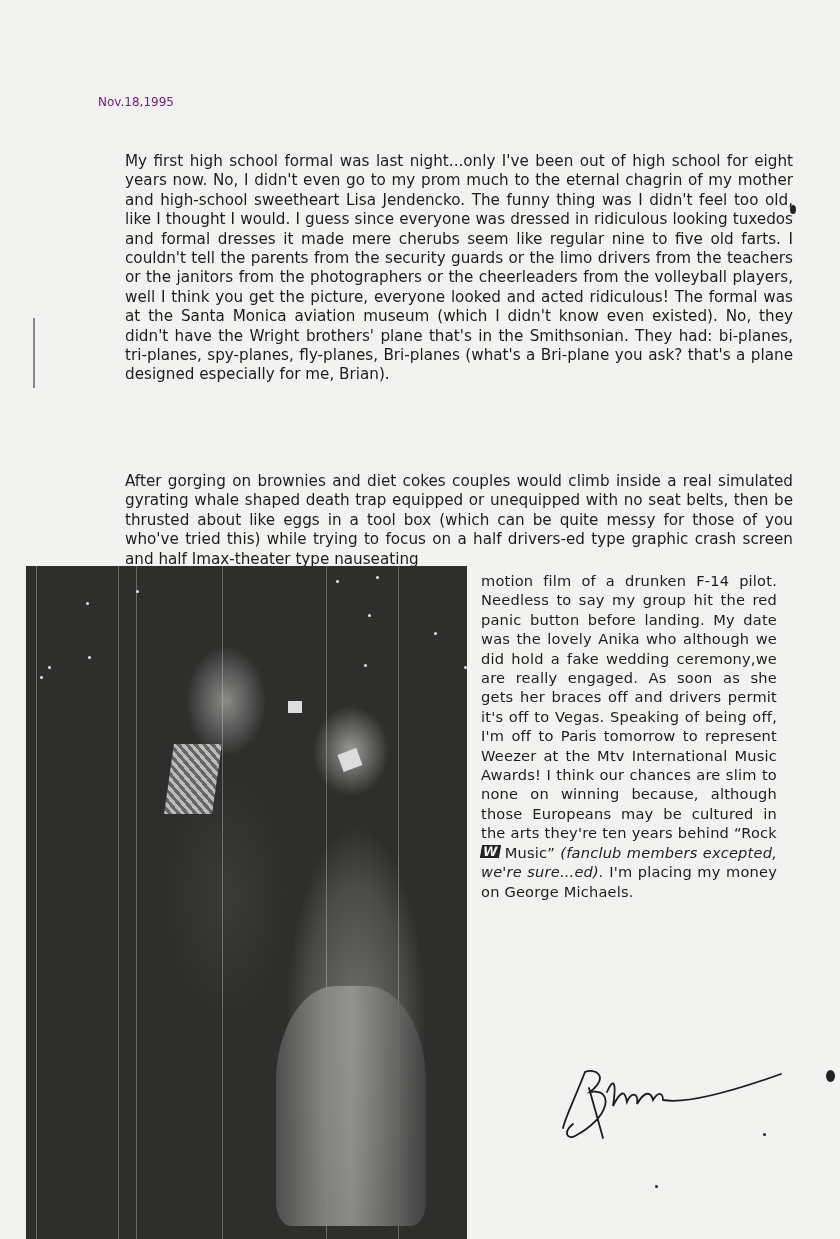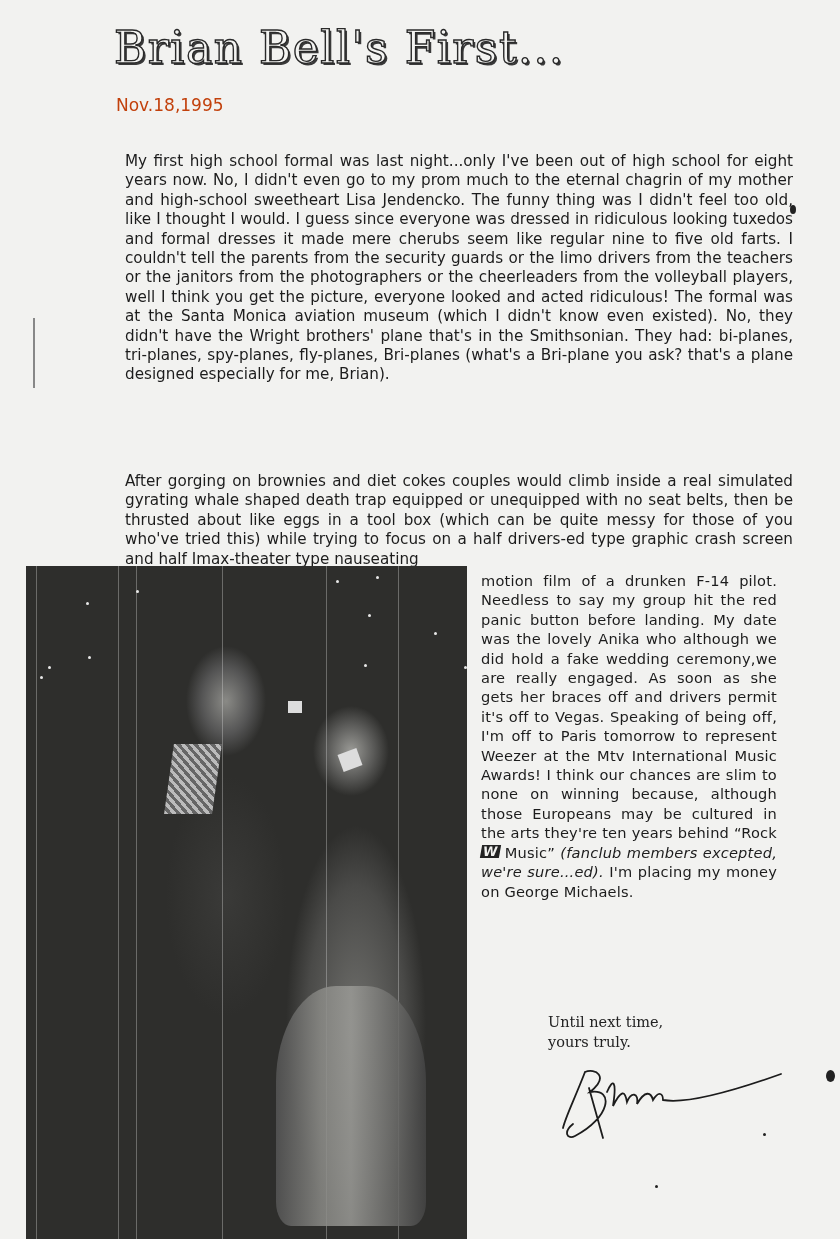--- a/index.html
+++ b/index.html
@@ -15,22 +15,22 @@
     position: absolute; left: 114px; top: 22px;
     font-family: "DejaVu Serif", serif;
     font-size: 44px; letter-spacing: 1.5px;
     color: #f4f4f2;
     -webkit-text-stroke: 1.4px #2a2a2a;
     text-shadow: 2px 2px 0 #3a3a3a;
     white-space: nowrap;
     margin: 0; font-weight: normal;
   }
   .date {
-    position: absolute; left: 116px; top: 95px;
-    font-size: 17px; color: #c2410c;
+    position: absolute; left: 98px; top: 95px;
+    font-size: 12px; color: #701a75;
   }
   .para {
     position: absolute; left: 113px; width: 668px;
     font-size: 15.2px; line-height: 19.4px;
     text-align: justify; margin: 12px;
     color: #1c1c1c;
   }
   .p1 { top: 140px; }
   .p2 { top: 460px; }
   .col {
@@ -65,21 +65,20 @@
     font-family: "DejaVu Serif", serif; font-size: 14.5px; line-height: 20px; color: #222;
   }
   .sig { position: absolute; left: 555px; top: 1058px; width: 240px; height: 90px; }
   .speck { position: absolute; background: #222; border-radius: 50%; }
   .margin-mark { position: absolute; left: 33px; top: 318px; width: 2px; height: 70px; background: #888; }
 </style>
 </head>
 <body>
 
 <div class="page">
-  <h1 class="title">Brian Bell's First...</h1>
   <div class="date">Nov.18,1995</div>
 
   <p class="para p1">My first high school formal was last night...only I've been out of high school for eight years now. No, I didn't even go to my prom much to the eternal chagrin of my mother and high-school sweetheart Lisa Jendencko. The funny thing was I didn't feel too old, like I thought I would. I guess since everyone was dressed in ridiculous looking tuxedos and formal dresses it made mere cherubs seem like regular nine to five old farts. I couldn't tell the parents from the security guards or the limo drivers from the teachers or the janitors from the photographers or the cheerleaders from the volleyball players, well I think you get the picture, everyone looked and acted ridiculous! The formal was at the Santa Monica aviation museum (which I didn't know even existed). No, they didn't have the Wright brothers' plane that's in the Smithsonian. They had: bi-planes, tri-planes, spy-planes, fly-planes, Bri-planes (what's a Bri-plane you ask? that's a plane designed especially for me, Brian).</p>
   <p class="para p2">After gorging on brownies and diet cokes couples would climb inside a real simulated gyrating whale shaped death trap equipped or unequipped with no seat belts, then be thrusted about like eggs in a tool box (which can be quite messy for those of you who've tried this) while trying to focus on a half drivers-ed type graphic crash screen and half Imax-theater type nauseating</p>
 
   <div class="photo">
     <div class="streak" style="left:10px"></div>
     <div class="streak" style="left:92px"></div>
     <div class="streak" style="left:110px"></div>
     <div class="streak" style="left:196px"></div>
@@ -97,24 +96,20 @@
     <div class="star" style="left:438px;top:100px"></div>
     <div class="star" style="left:14px;top:110px"></div>
     <div class="collar"></div>
     <div class="bow1"></div>
     <div class="bow2"></div>
     <div class="skirt"></div>
   </div>
 
   <p class="col"><span>motion film of a drunken F-14 pilot. Needless to say my group hit the red panic button before landing. My date was the lovely Anika who although we did hold a fake wedding ceremony,we are really engaged. As soon as she gets her braces off and drivers permit it's off to Vegas. Speaking of being off, I'm off to Paris tomorrow to represent Weezer at the Mtv International Music Awards! I think our chances are slim to none on winning because, although those Europeans may be cultured in the arts they're ten years behind “Rock</span><span class="wf">W</span><span> Music” </span><span class="it">(fanclub members excepted, we're sure...ed).</span><span> I'm placing my money on George Michaels.</span></p>
 
-  <div class="closing">
-    <div>Until next time,</div>
-    <div>yours truly.</div>
-  </div>
 
   <svg class="sig" viewBox="0 0 240 90">
     <path d="M30 14 C 20 40, 10 60, 8 70 M30 14 C 40 10, 55 18, 35 34 C 60 30, 55 60, 20 78 C 12 82, 8 74, 18 66 M34 30 L 48 80 M52 34 C 58 20, 62 22, 58 48 C 66 32, 70 32, 72 44 C 76 34, 84 34, 82 46 C 90 32, 96 34, 98 42 C 104 32, 108 36, 108 42 C 130 46, 170 36, 226 16" fill="none" stroke="#1c1c1c" stroke-width="1.8" stroke-linecap="round"></path>
   </svg>
 
   <div class="margin-mark"></div>
   <div class="speck" style="left:790px;top:205px;width:6px;height:9px"></div>
   <div class="speck" style="left:826px;top:1070px;width:9px;height:12px"></div>
   <div class="speck" style="left:763px;top:1133px;width:3px;height:3px"></div>
   <div class="speck" style="left:655px;top:1185px;width:3px;height:3px"></div>

